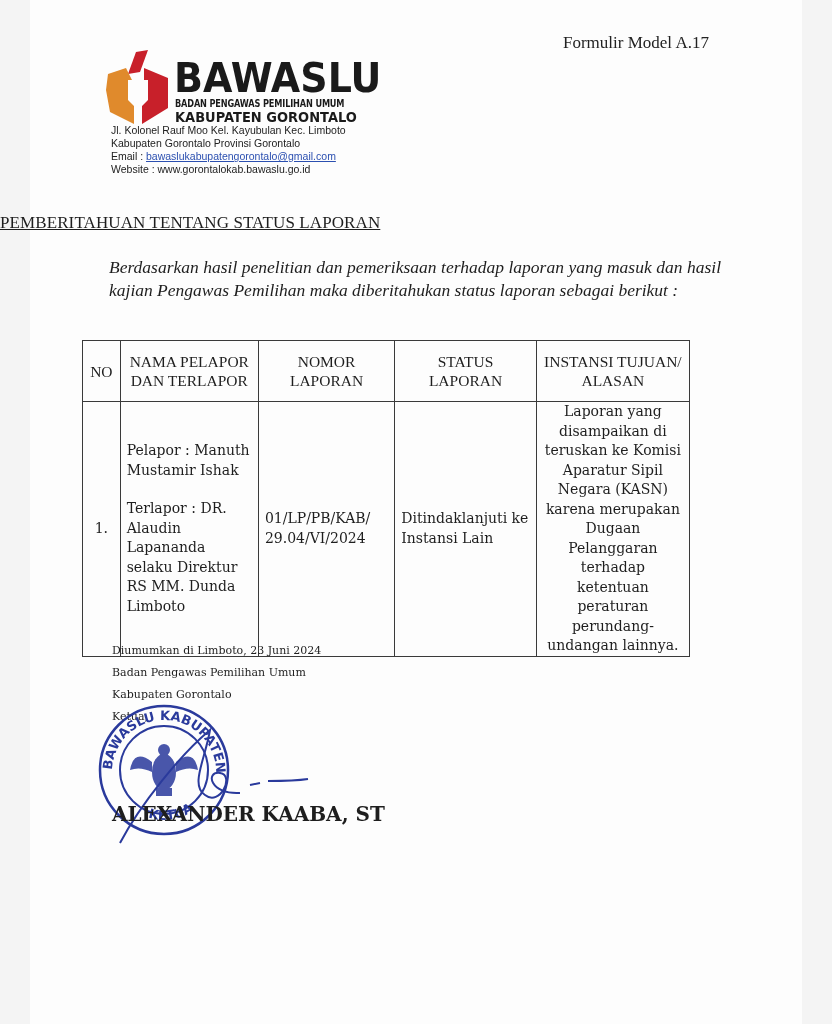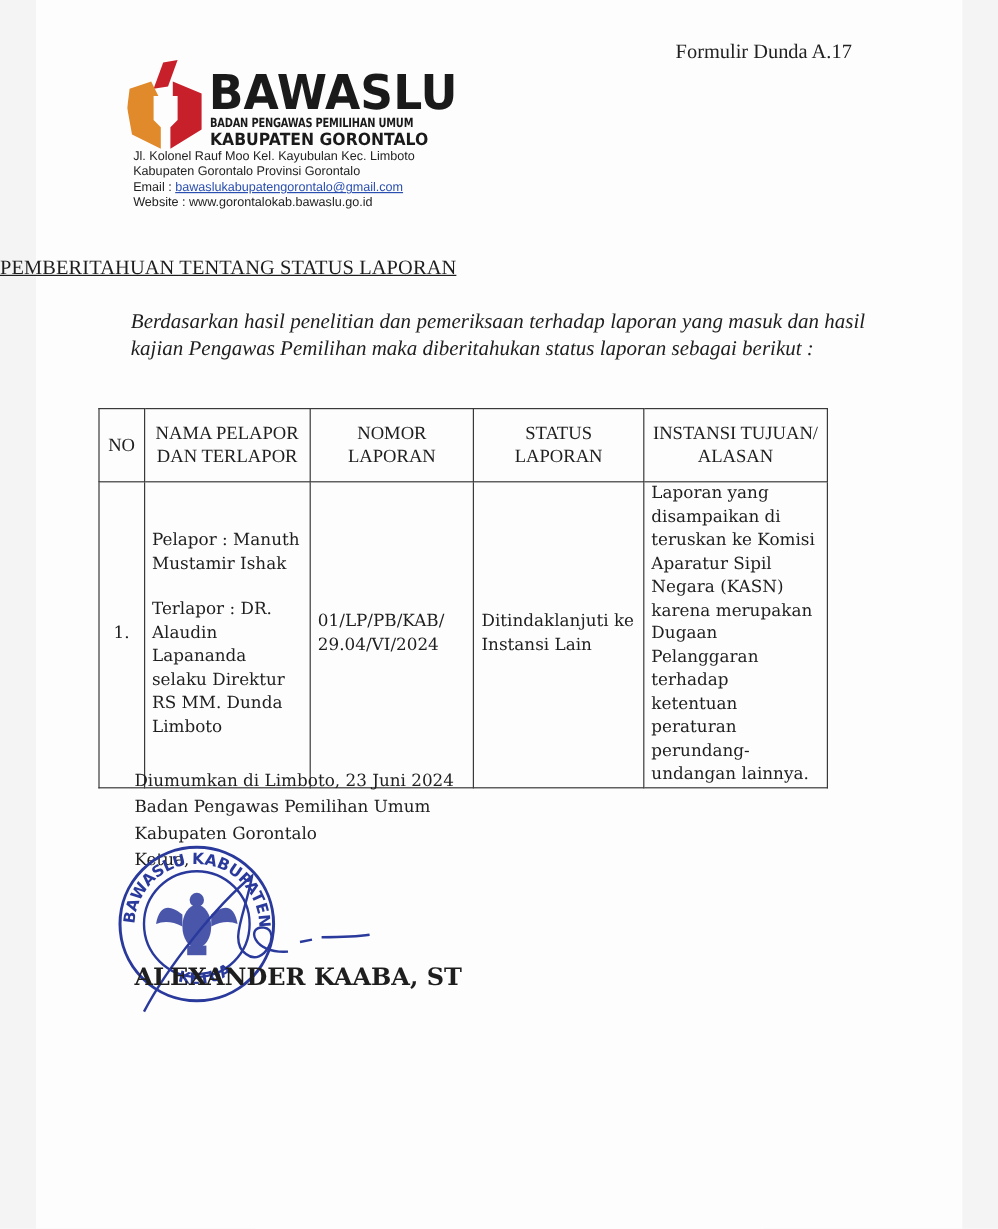--- a/index.html
+++ b/index.html
@@ -69,41 +69,41 @@
     line-height: 19px; height: 60px; text-align: center;
   }
   table.report td {
     font-family: "DejaVu Serif", serif; font-size: 14px; line-height: 19.5px;
     height: 198px;
   }
   .c-no { width: 26px; text-align: center; }
   .c-name { width: 152px; }
   .c-nomor { width: 134px; margin-left: 44px; }
   .c-status { width: 142px; }
-  .c-inst { width: 170px; }
+  .c-inst { width: 170px; text-align: center; }
   .name-block { display: block; }
   .gap { height: 19px; }
 
   .footer {
     position: absolute; left: 112px; top: 640px;
-    font-family: "DejaVu Serif", serif; font-size: 14px; line-height: 22px;
+    font-family: "DejaVu Serif", serif; font-size: 11px; line-height: 22px;
   }
   .stamp { position: absolute; left: 94px; top: 700px; width: 140px; height: 140px; }
   .signature { position: absolute; left: 110px; top: 715px; width: 210px; height: 130px; }
   .signer {
     position: absolute; left: 112px; top: 802px;
     font-family: "DejaVu Serif", serif; font-weight: bold; font-size: 20px;
   }
 </style>
 </head>
 <body>
 
 <div class="page"></div>
 
-<div class="formulir">Formulir Dunda A.17</div>
+<div class="formulir">Formulir Model A.17</div>
 
 <div class="logo-wrap">
   <svg class="logo-icon" viewBox="0 0 64 76">
     <polygon points="30,2 42,0 34,22 22,24" fill="#c8202a"></polygon>
     <polygon points="2,24 20,18 26,30 22,30 22,50 28,56 28,74 4,62 0,40" fill="#e08a2c"></polygon>
     <polygon points="38,18 62,28 62,58 36,74 36,56 42,50 42,30 38,30" fill="#c8202a"></polygon>
   </svg>
   <div class="brand">BAWASLU</div>
   <div class="brand-sub1">BADAN PENGAWAS PEMILIHAN UMUM</div>
   <div class="brand-sub2">KABUPATEN GORONTALO</div>

